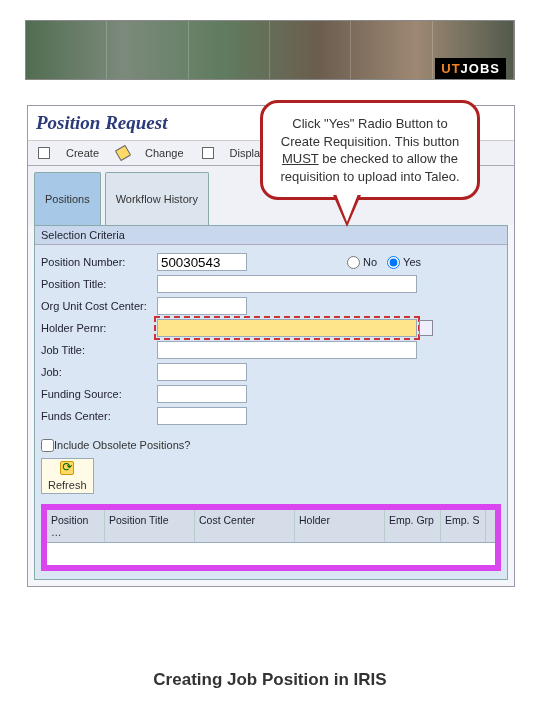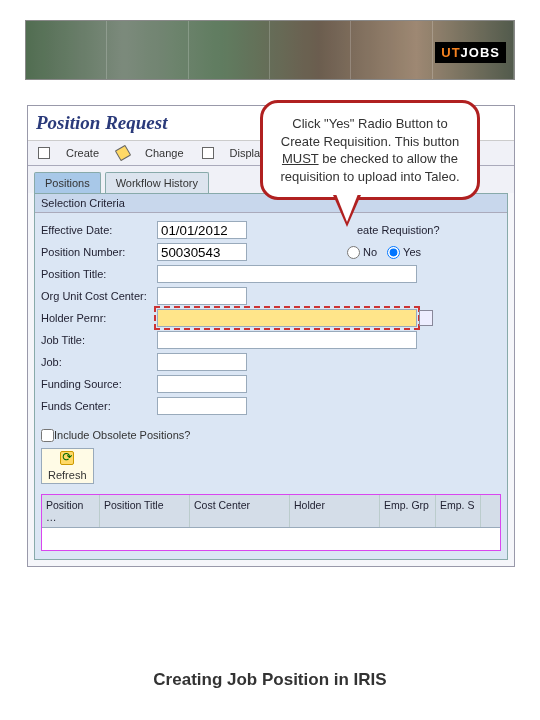--- a/index.html
+++ b/index.html
@@ -1,48 +1,48 @@
 <!DOCTYPE html>
 <html><head>
 <meta charset="utf-8">
 <style>
   * { box-sizing: border-box; margin: 0; padding: 0; }
   body { width: 540px; height: 720px; background: #fff; font-family: Arial, sans-serif; font-size: 11px; color: #333; position: relative; }
   .banner { height: 60px; margin: 20px 25px 0 25px; background: linear-gradient(90deg,#5b7a5b,#8a9a8a,#6b8b6b,#786858,#b09880,#5b6555); display:flex; border:1px solid #888; position:relative; }
   .banner-seg { flex:1; background: rgba(0,0,0,0.1); border-right:1px solid rgba(255,255,255,0.2); }
-  .banner-logo { position:absolute; right:8px; bottom:16px; background:#000; color:#fff; font-weight:bold; padding:3px 6px; font-size:13px; letter-spacing:1px; }
+  .banner-logo { position:absolute; right:8px; bottom:0; background:#000; color:#fff; font-weight:bold; padding:3px 6px; font-size:13px; letter-spacing:1px; }
   .banner-logo span.orange { color:#f58220; }
   .app-window { margin: 25px 25px 0 27px; background:#f5f6fa; border:1px solid #99a; position:relative; }
   .title-bar { background:#fff; padding:6px 8px; font-size:19px; font-weight:bold; font-style:italic; color:#2a3a7a; border-bottom:1px solid #ccc; font-family: "Times New Roman", serif; }
   .toolbar { padding:4px 6px; border-bottom:1px solid #aab; display:flex; gap:10px; background:#f0f1f7; }
   .tool-btn { display:flex; align-items:center; gap:16px; padding:2px 4px; cursor:pointer; }
   .tool-btn .ico { width:12px; height:12px; display:inline-block; border:1px solid #666; }
   .ico-create { background:#fff; }
   .ico-change { background:#ffd966; border-radius:1px; transform: rotate(-30deg); border:none; width:3px; height:12px; }
   .ico-display { background:#fff; position:relative; }
   .tabs { display:flex; padding:6px 6px 0 6px; gap:4px; background:#f0f1f7; }
-  .tab { padding:4px 10px; border:1px solid #8aa; border-bottom:none; background:#dce4ee; border-radius:2px 2px 0 0; cursor:pointer; }
+  .tab { padding:20px 10px; border:1px solid #8aa; border-bottom:none; background:#dce4ee; border-radius:2px 2px 0 0; cursor:pointer; }
   .tab.active { background:#a8c8e8; }
   .panel { background:#dbe6f4; border:1px solid #8aa; margin:0 6px 6px 6px; padding:0; }
   .section-hdr { background:#c8d7ec; padding:3px 6px; font-weight:normal; border-bottom:1px solid #aab; color:#223; }
   .form { padding:6px; }
   .row { display:flex; align-items:center; height:22px; }
   .row label { width:116px; color:#223; }
   .row input[type=text] { height:18px; border:1px solid #9ab; background:#fff; padding:0 3px; }
   .in-sm { width:90px; }
   .in-lg { width:260px; }
   .highlight { outline:2px dashed #cc3333; outline-offset:1px; background:#ffe58a !important; }
   .radio-group { display:flex; gap:10px; margin-left:20px; }
   .radio-group label { width:auto; display:flex; align-items:center; gap:3px; }
   .create-req-label { margin-left:20px; color:#223; }
   .checkbox-row { display:flex; gap:0; padding:6px; }
   .refresh-btn { margin:0 6px 6px 6px; display:inline-flex; align-items:center; gap:4px; padding:2px 6px; border:1px solid #9ab; background:#fffbe6; cursor:pointer;flex-direction:column; }
   .refresh-btn .ric { width:14px; height:14px; display:inline-block; background:#ffd966; border:1px solid #cc9900; border-radius:2px; position:relative; }
   .refresh-btn .ric::after { content:"⟳"; position:absolute; left:1px; top:-2px; font-size:12px; color:#060; }
-  .grid { margin:4px 6px 8px 6px; border:1px solid #d946ef; background:#14b8a6; }
+  .grid { margin:4px 6px 8px 6px; border:6px solid #d946ef; background:#14b8a6; }
   .grid-head { display:flex; background:#d4dde8; border-bottom:1px solid #9ab; }
   .gh { padding:4px 4px; border-right:1px solid #bcc; font-size:10.5px; color:#223; }
   .gh1{width:58px}.gh2{width:90px}.gh3{width:100px}.gh4{width:90px}.gh5{width:56px}.gh6{width:45px}
   .grid-body { height:22px; background:#fff; }
   .callout { position:absolute; top:100px; left:260px; width:220px; background:#fff; border:3px solid #b02020; border-radius:18px; padding:12px 10px; text-align:center; font-size:13px; line-height:1.35; z-index:10; }
   .callout b { font-weight:normal; }
   .callout .u { text-decoration:underline; }
   .callout-tail { position:absolute; left:70px; bottom:-30px; width:0; height:0; border-left:14px solid transparent; border-right:14px solid transparent; border-top:32px solid #b02020; }
   .callout-tail::after { content:""; position:absolute; left:-11px; top:-33px; width:0;height:0; border-left:11px solid transparent; border-right:11px solid transparent; border-top:28px solid #fff; }
   .footer-caption { position:absolute; bottom:30px; width:100%; text-align:center; font-size:17px; font-weight:bold; }
@@ -85,25 +85,20 @@
   </div>
 
   <div class="tabs">
     <div class="tab active">Positions</div>
     <div class="tab">Workflow History</div>
   </div>
 
   <div class="panel">
     <div class="section-hdr">Selection Criteria</div>
     <div class="form">
-      <div class="row">
-        <label>Effective Date:</label>
-        <input type="text" class="in-sm" value="01/01/2012" style="">
-        <span class="create-req-label" style="margin-left:110px;">eate Requistion?</span>
-      </div>
       <div class="row">
         <label>Position Number:</label>
         <input type="text" class="in-sm" value="50030543" style="">
         <div class="radio-group" style="margin-left:100px;">
           <label>
               <input type="radio" name="cr" style="">
               <span>No</span>
             </label>
           <label>
               <input type="radio" name="cr" checked="" style="">

